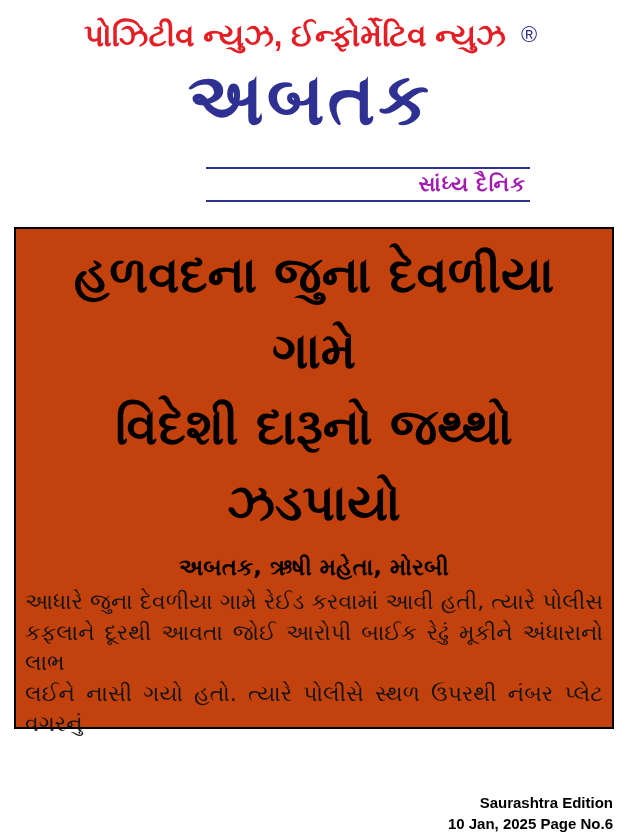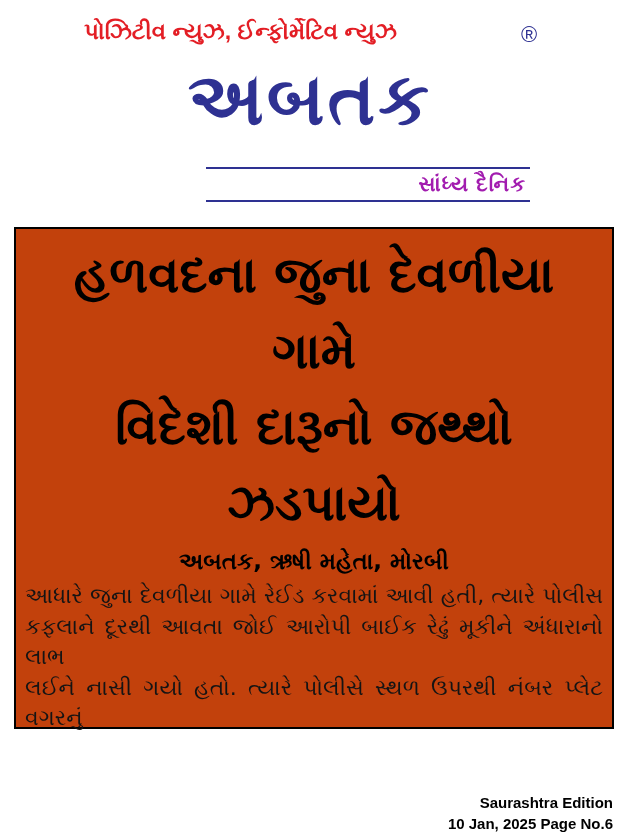--- a/index.html
+++ b/index.html
@@ -13,21 +13,21 @@
     position:relative;
     width:628px;height:840px;
     background:#ffffff;
     overflow:hidden;
     font-family:"DejaVu Sans",sans-serif;
     color:var(--ink);
   }
   
   .tagline{
     position:absolute;left:84px;top:18px;
-    font-size:23px;font-weight:bold;
+    font-size:31px;font-weight:bold;
     color:var(--tagline-red);
     font-family:"Liberation Sans",sans-serif;
     white-space:nowrap;
   }
   .regmark{
     position:absolute;left:521px;top:24px;
     font-size:22px;line-height:22px;
     color:var(--logo-blue);
     font-family:"Liberation Sans",sans-serif;
   }
@@ -67,21 +67,21 @@
     font-size:50px;
     line-height:76px;
     color:#000;
     font-family:"DejaVu Serif",serif;
   }
   .byline{
     text-align:center;
     font-weight:bold;
     font-size:23px;
     line-height:30px;
-    margin-top:5px;
+    margin-top:11px;
     color:#000;
   }
   .body{
     margin-top:5px;
     font-size:22px;
     line-height:30.5px;
     color:#141414;
   }
   .bodyline{
     text-align:justify;

